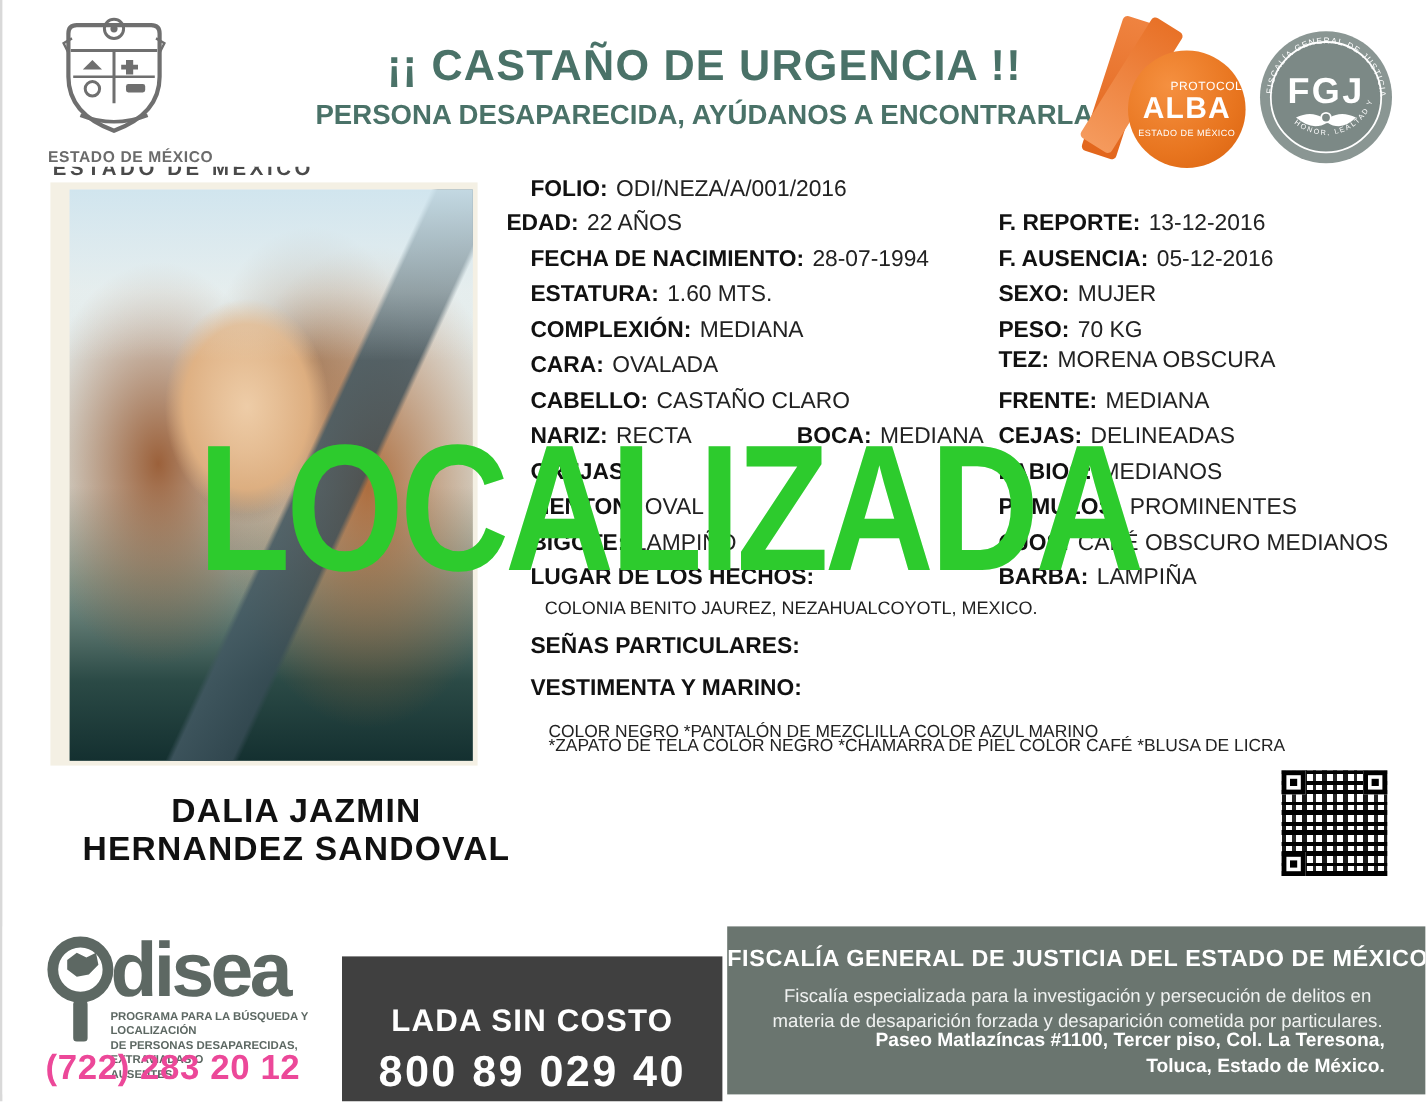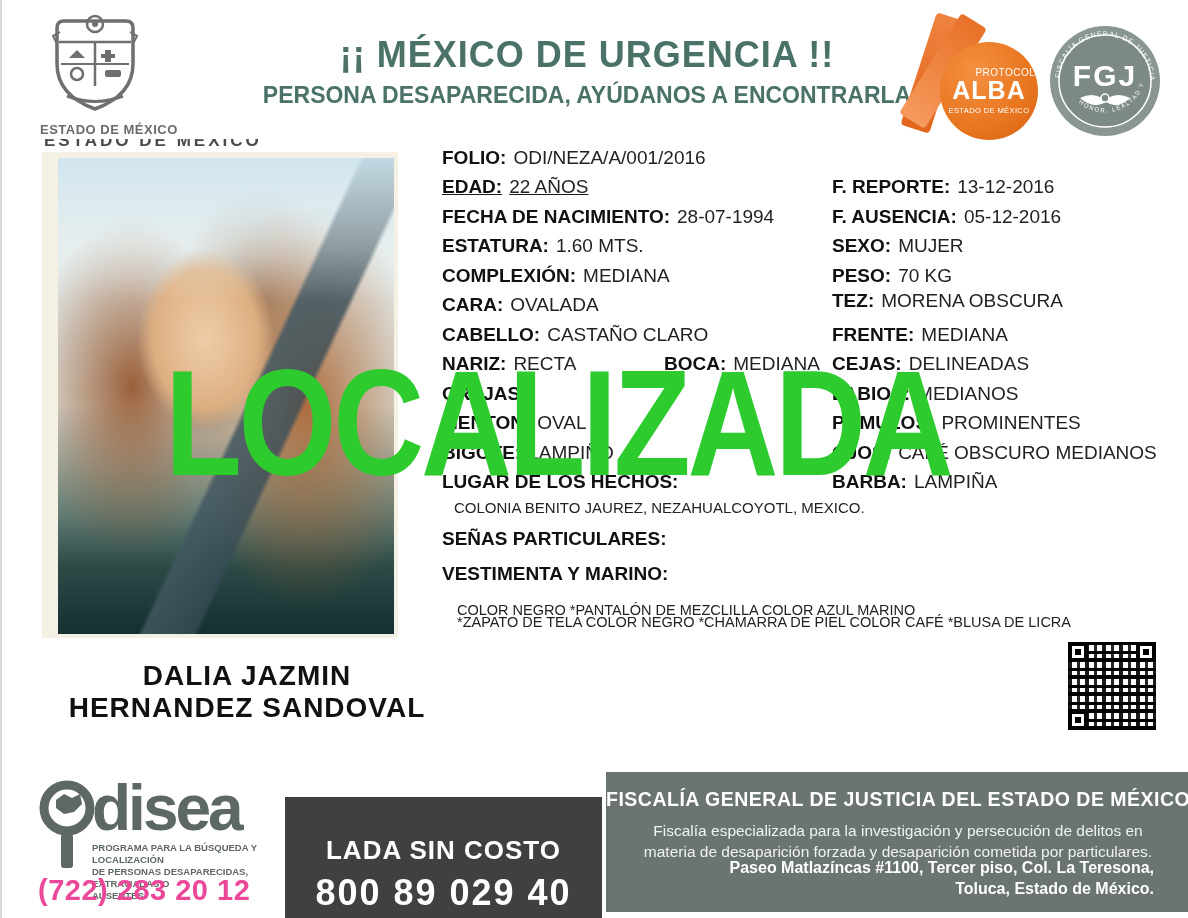--- a/index.html
+++ b/index.html
@@ -101,21 +101,21 @@
       <circle cx="30" cy="62" r="6" fill="none" stroke="#6f6f6f" stroke-width="2.5"></circle>
       <rect x="58" y="58" width="16" height="7" rx="2" fill="#6f6f6f"></rect>
       <path d="M20 84 Q48 95 76 84" fill="none" stroke="#6f6f6f" stroke-width="3"></path>
       <path d="M13 20 L6 24 L10 32" fill="none" stroke="#6f6f6f" stroke-width="2"></path>
       <path d="M83 20 L90 24 L86 32" fill="none" stroke="#6f6f6f" stroke-width="2"></path>
     </svg>
     <div class="coat-label">ESTADO DE MÉXICO</div>
   </div>
 
   <div class="titles">
-    <div class="title-main">¡¡ MÉXICO DE URGENCIA !!</div>
+    <div class="title-main">¡¡ CASTAÑO DE URGENCIA !!</div>
     <div class="title-sub">PERSONA DESAPARECIDA, AYÚDANOS A ENCONTRARLA</div>
   </div>
 
   <div class="alba">
     <div class="rib1"></div>
     <div class="rib2"></div>
     <div class="alba-circle">
       <div class="alba-l1">PROTOCOLO</div>
       <div class="alba-l2">ALBA</div>
       <div class="alba-l3">ESTADO DE MÉXICO</div>
@@ -147,21 +147,21 @@
     <span>ESTADO DE MÉXICO</span>
   </div>
   <div class="photo">
     <div class="photo-img"></div>
   </div>
 
   <div class="field" style="left:440px;top:147px;">
     <span class="lbl">FOLIO:</span><span class="val">ODI/NEZA/A/001/2016</span>
   </div>
 
-  <div class="field" style="left:440px;top:176px;text-decoration:underline;">
+  <div class="field" style="left:420px;top:176px;">
     <span class="lbl">EDAD:</span><span class="val">22 AÑOS</span>
   </div>
   <div class="field" style="left:830px;top:176px;">
     <span class="lbl">F. REPORTE:</span><span class="val">13-12-2016</span>
   </div>
 
   <div class="field" style="left:440px;top:206px;">
     <span class="lbl">FECHA DE NACIMIENTO:</span><span class="val">28-07-1994</span>
   </div>
   <div class="field" style="left:830px;top:206px;">

